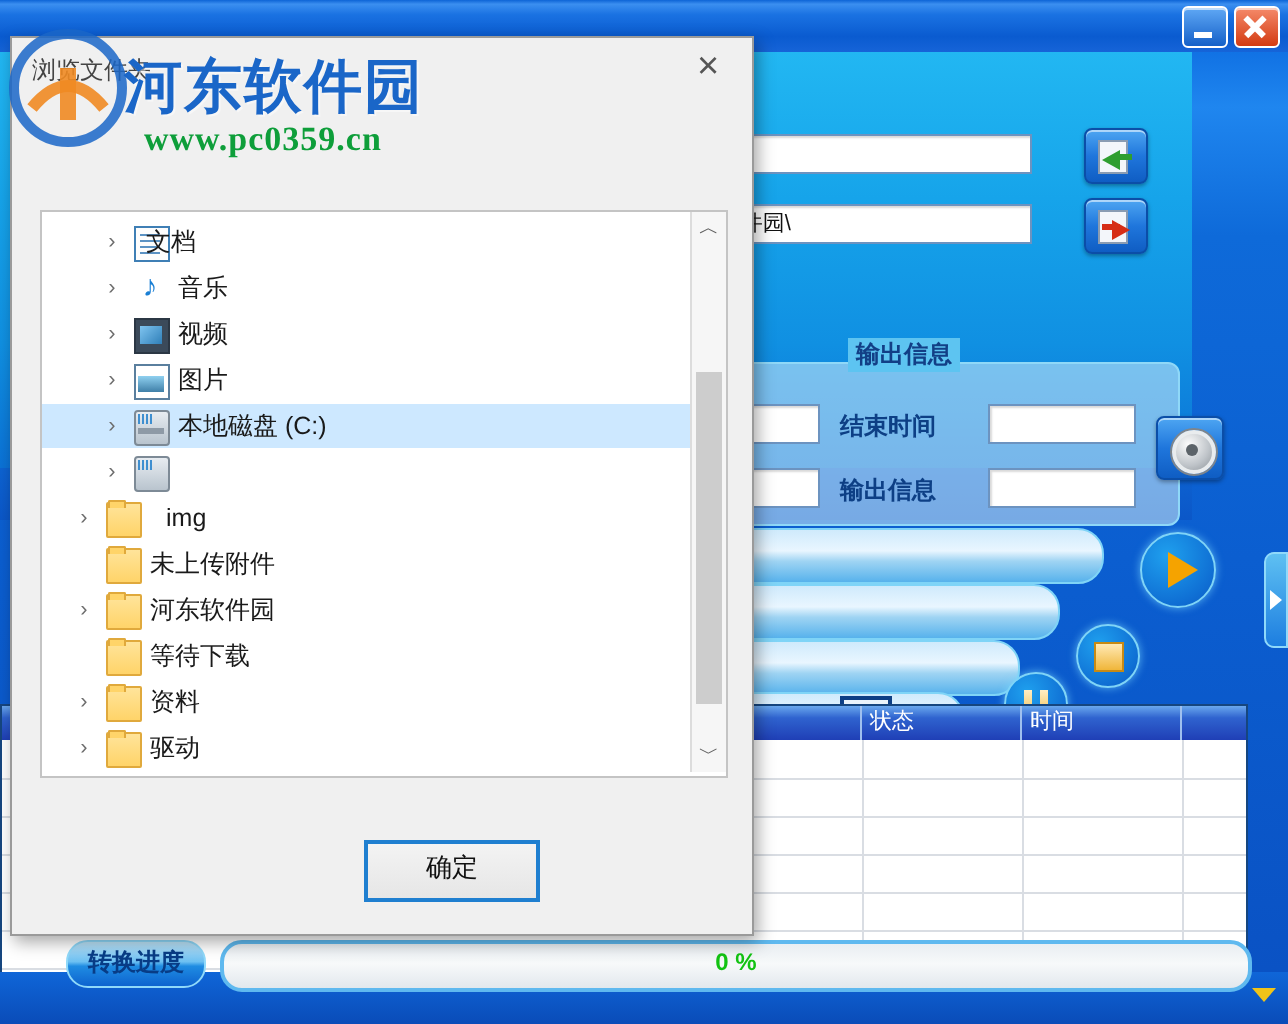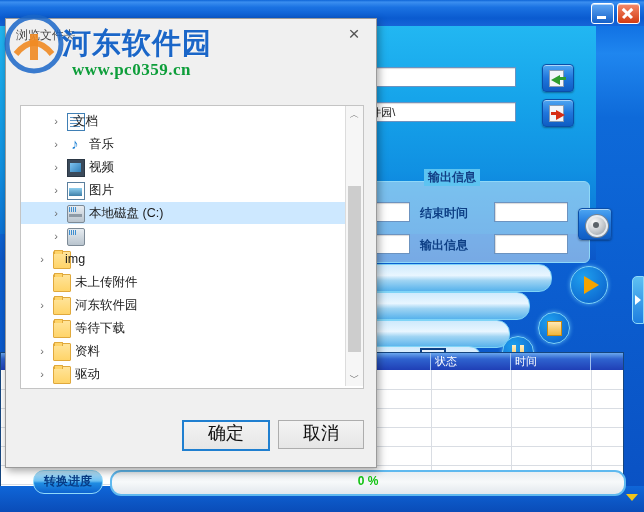--- a/index.html
+++ b/index.html
@@ -212,21 +212,21 @@
   .ico-disk.sys:before{content:"";position:absolute;left:1px;top:8px;width:13px;height:3px;background:#8e9aa6;}
 
   #tree-scroll{position:absolute;right:0;top:0;width:17px;height:280px;background:#f6f6f6;border-left:1px solid #dcdcdc;}
   #tree-scroll .sb-up,#tree-scroll .sb-dn{position:absolute;left:0;width:17px;height:17px;text-align:center;
     font-size:10px;color:#606060;line-height:17px;}
   #tree-scroll .sb-up{top:0;}
   #tree-scroll .sb-dn{bottom:0;}
   #tree-scroll .sb-thumb{position:absolute;left:2px;top:80px;width:13px;height:166px;background:#cdcdcd;}
 
   .dlg-btn{
-    position:absolute;width:84px;height:27px;font-size:18px;color:#111;
+    position:absolute;width:84px;height:27px;font-size:13px;color:#111;
     background:linear-gradient(to bottom,#f3f3f3,#e6e6e6);
     border:1px solid #adadad;text-align:center;line-height:25px;
   }
   .dlg-btn.primary{border:2px solid #1f7fd0;line-height:23px;}
 </style>
 </head>
 <body>
 
 <div id="app-window">
 
@@ -355,21 +355,21 @@
           <span class="tree-ico ico-disk sys" style="left: 46px;"></span>
           <span class="tree-lbl" style="left: 68px;">本地磁盘 (C:)</span>
         </div>
         <div class="tree-item" style="top: 119px;">
           <span class="tree-chev" style="left: 28px;">›</span>
           <span class="tree-ico ico-disk" style="left: 46px;"></span>
         </div>
         <div class="tree-item" style="top: 142px;">
           <span class="tree-chev" style="left: 14px;">›</span>
           <span class="tree-ico ico-folder" style="left: 32px;"></span>
-          <span class="tree-lbl" style="left: 44px; text-align: center;">img</span>
+          <span class="tree-lbl" style="left: 62px; text-align: center;">img</span>
         </div>
         <div class="tree-item" style="top: 165px;">
           <span class="tree-ico ico-folder" style="left: 32px;"></span>
           <span class="tree-lbl" style="left: 54px;">未上传附件</span>
         </div>
         <div class="tree-item" style="top: 188px;">
           <span class="tree-chev" style="left: 14px;">›</span>
           <span class="tree-ico ico-folder" style="left: 32px;"></span>
           <span class="tree-lbl" style="left: 54px;">河东软件园</span>
         </div>
@@ -389,21 +389,20 @@
         </div>
       </div>
     <div id="tree-scroll">
       <div class="sb-up">︿</div>
       <div class="sb-thumb"></div>
       <div class="sb-dn">﹀</div>
     </div>
   </div>
 
   <div class="dlg-btn primary" style="left:176px;top:401px;">确定</div>
-  <div class="dlg-btn" style="left:272px;top:401px;">取消</div>
 </div>
 
 <div id="watermark">
   <svg class="wm-logo" viewBox="0 0 60 60">
     <circle cx="30" cy="30" r="27" fill="none" stroke="#1a66c8" stroke-width="5" opacity="0.85"></circle>
     <path d="M12 40 Q30 18 48 40" fill="none" stroke="#f08a22" stroke-width="6" opacity="0.9"></path>
     <rect x="26" y="20" width="8" height="26" fill="#f08a22" opacity="0.9"></rect>
   </svg>
   <div class="wm-text">河东软件园</div>
   <div class="wm-url">www.pc0359.cn</div>

